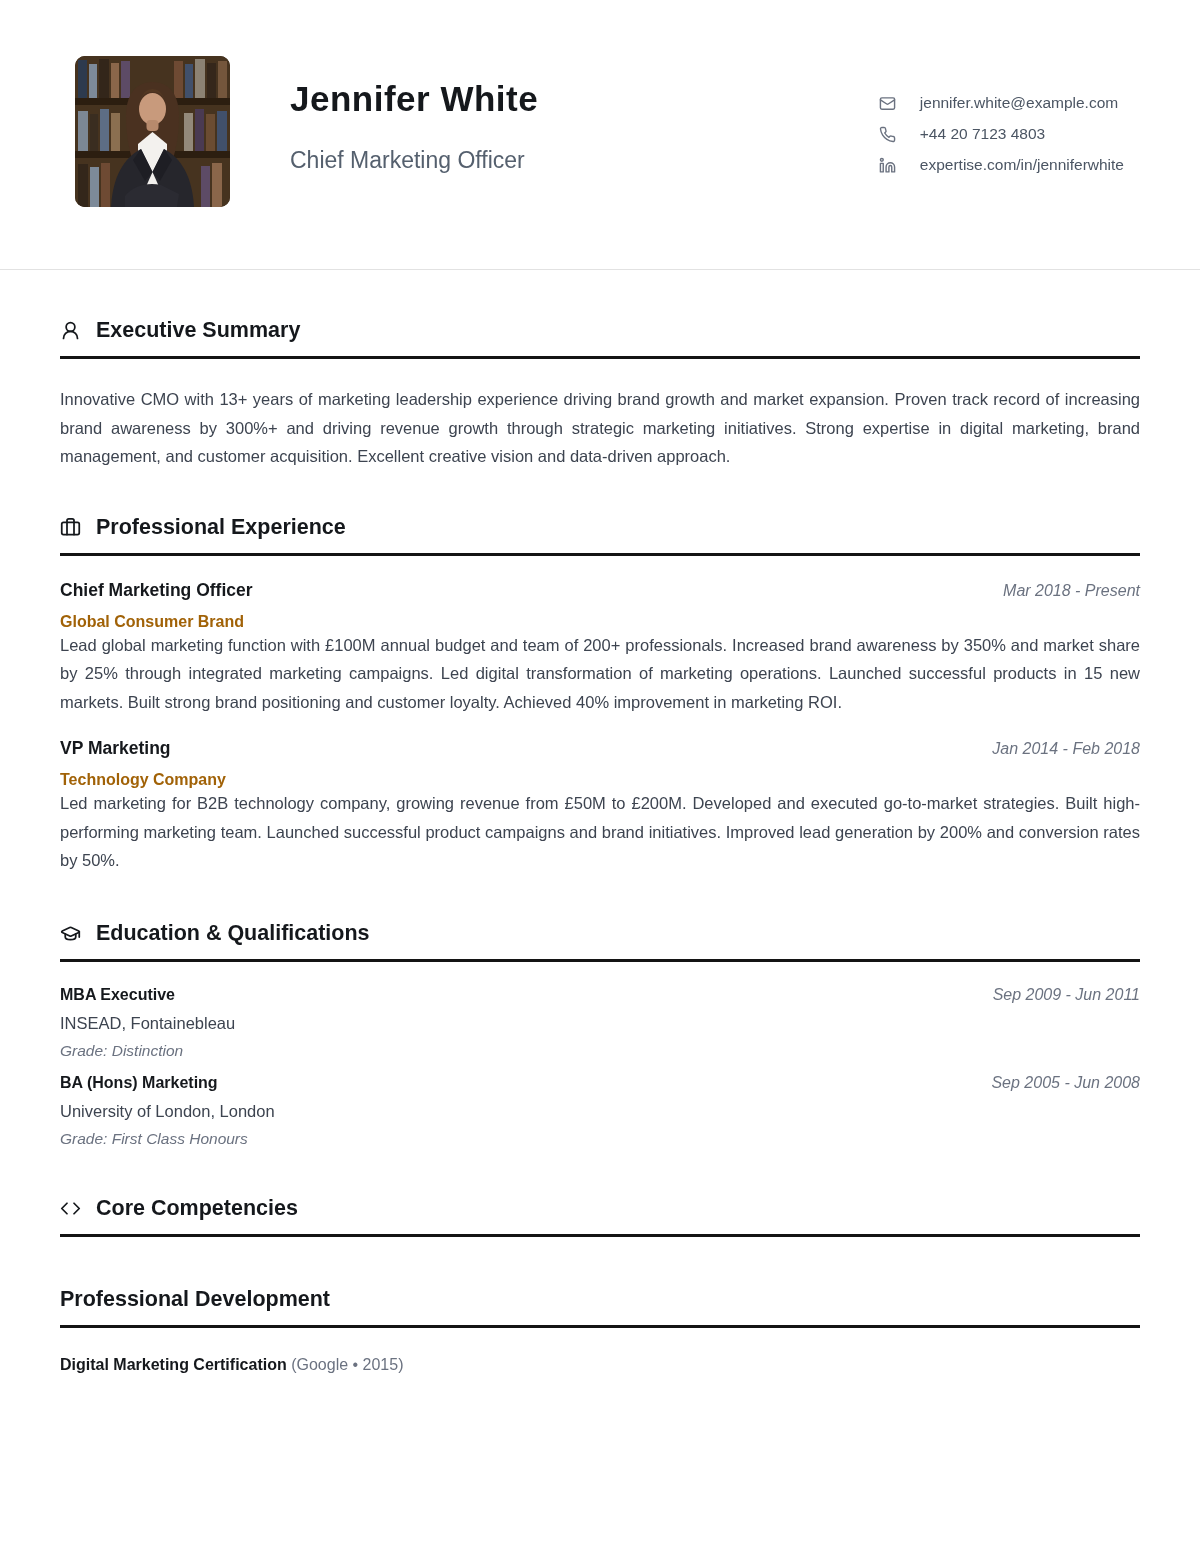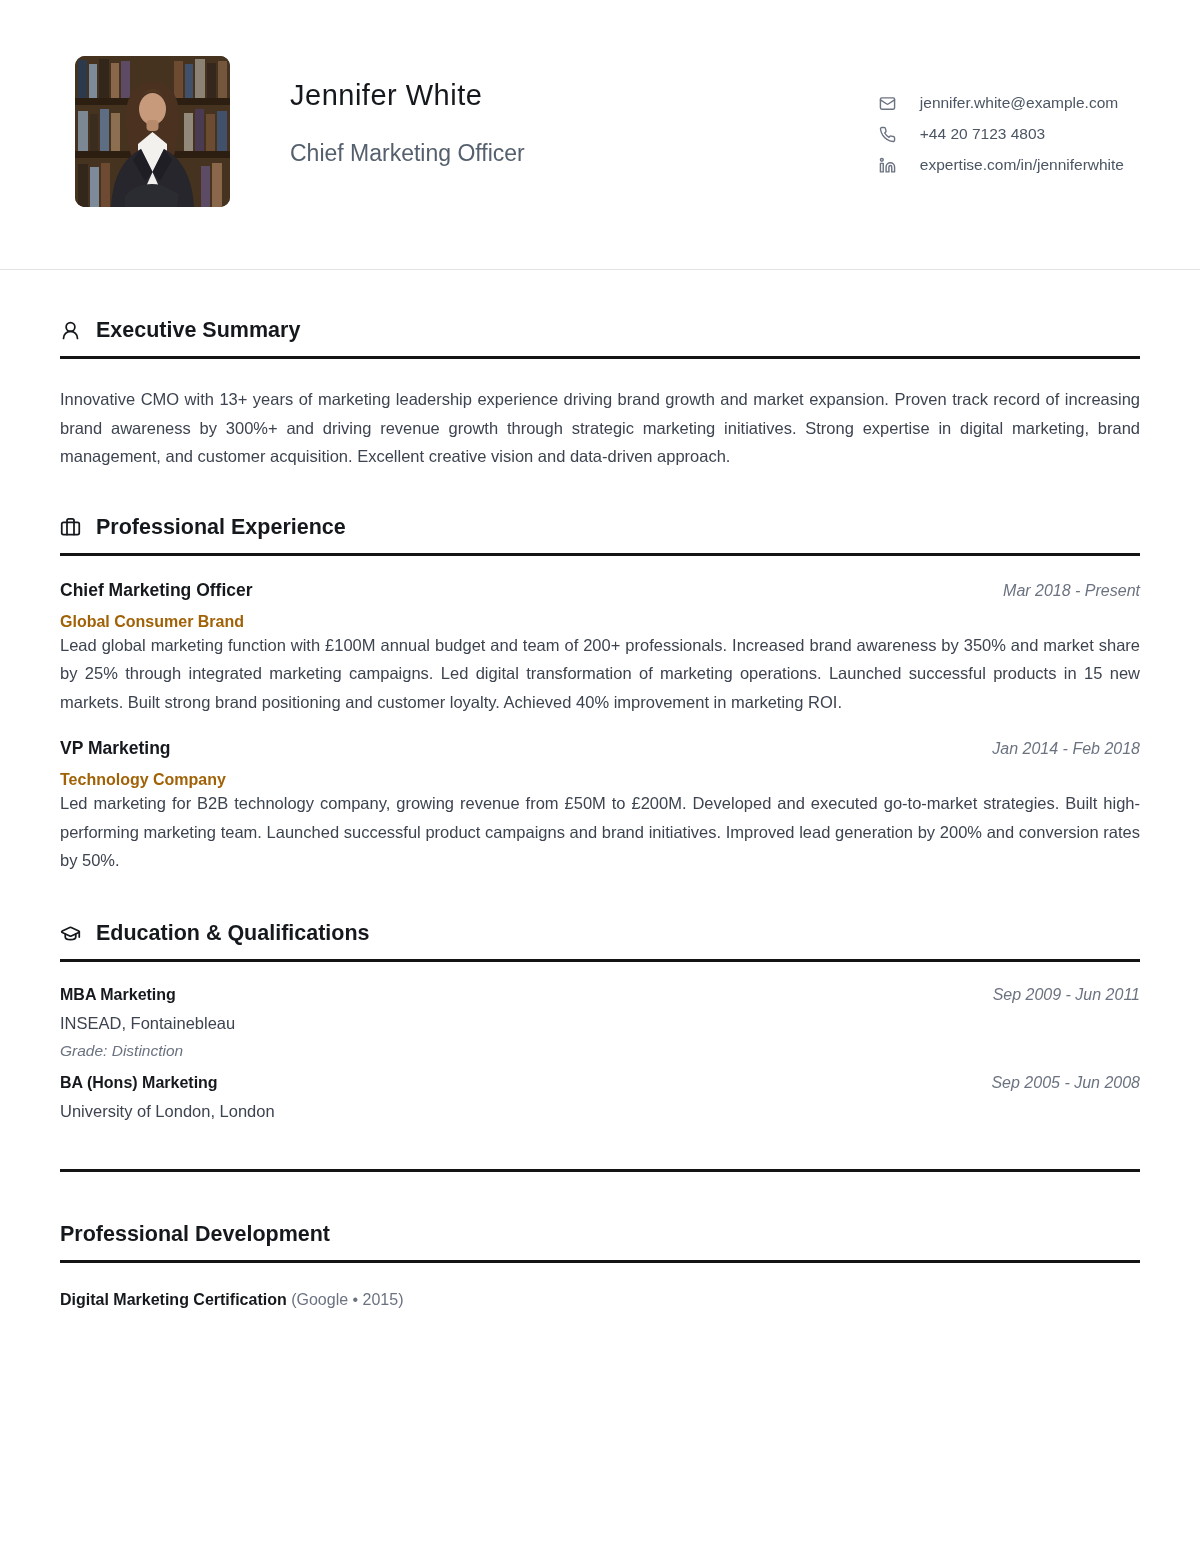--- a/index.html
+++ b/index.html
@@ -18,21 +18,21 @@
     height: 270px;
     border-bottom: 1px solid #e2e2e2;
   }
   .photo {
     width: 155px; height: 151px; border-radius: 10px; overflow: hidden;
     flex: 0 0 auto; background: #3a2817;
   }
   .photo svg { display: block; }
   .ident { margin-left: 60px; padding-top: 24px; }
   .name {
-    font-size: 29px; font-weight: normal; color: #15181c;
+    font-size: 35px; font-weight: bold; color: #15181c;
     letter-spacing: 0.5px; line-height: 1.1;
   }
   .role {
     font-size: 23px; color: #55606e; margin-top: 28px; font-weight: normal;
   }
   .contacts {
     margin-left: auto; padding-top: 38px;
     display: flex; flex-direction: column; gap: 13px;
   }
   .contact-row {
@@ -238,37 +238,47 @@
               <path d="M22 10v6"></path>
               <path d="M6 12.5V16a6 3 0 0 0 12 0v-3.5"></path>
             </svg>
         </span>
         <span>Education &amp; Qualifications</span>
       </div>
       <div class="section-rule"></div>
 
       <div class="edu">
         <div class="row-split">
-          <span class="edu-degree">MBA Marketing</span>
+          <span class="edu-degree">MBA Executive</span>
           <span class="dates">Sep 2009 - Jun 2011</span>
         </div>
         <div class="edu-school">INSEAD, Fontainebleau</div>
         <div class="edu-grade">Grade: Distinction</div>
       </div>
 
       <div class="edu">
         <div class="row-split">
           <span class="edu-degree">BA (Hons) Marketing</span>
           <span class="dates">Sep 2005 - Jun 2008</span>
         </div>
         <div class="edu-school">University of London, London</div>
+        <div class="edu-grade">Grade: First Class Honours</div>
       </div>
     </div>
 
     <div class="section" style="margin-top:48px;">
+      <div class="section-head">
+        <span class="sicon">
+          <svg viewBox="0 0 24 24" fill="none" stroke="currentColor" stroke-width="2" stroke-linecap="round" stroke-linejoin="round">
+              <polyline points="16 18 22 12 16 6"></polyline>
+              <polyline points="8 6 2 12 8 18"></polyline>
+            </svg>
+        </span>
+        <span>Core Competencies</span>
+      </div>
       <div class="section-rule"></div>
     </div>
 
     <div class="section" style="margin-top:50px;">
       <div class="section-head">
         <span>Professional Development</span>
       </div>
       <div class="section-rule"></div>
       <p class="cert-line"><span class="cert-name">Digital Marketing Certification</span><span> </span><span class="cert-detail">(Google • 2015)</span></p>
     </div>

